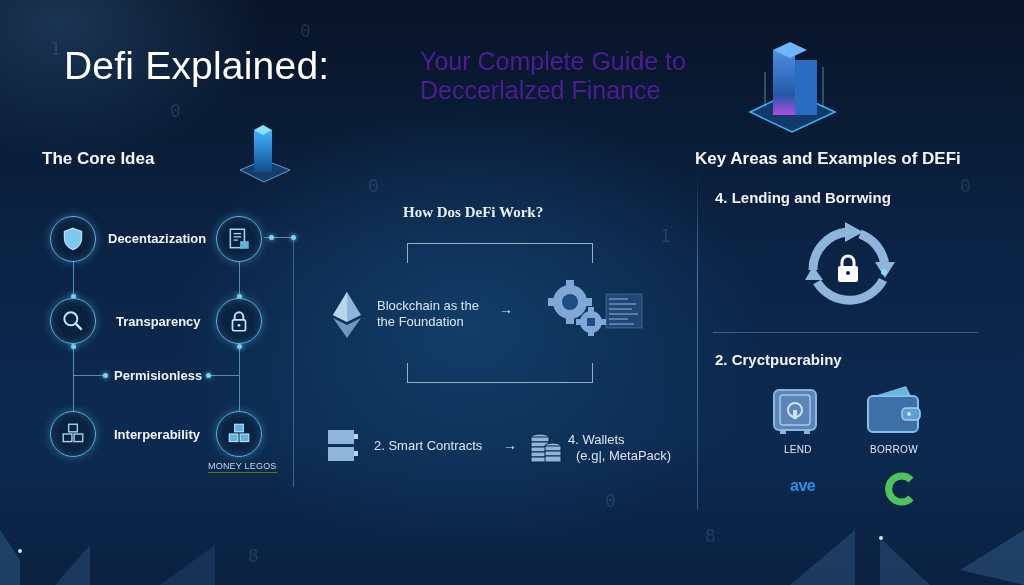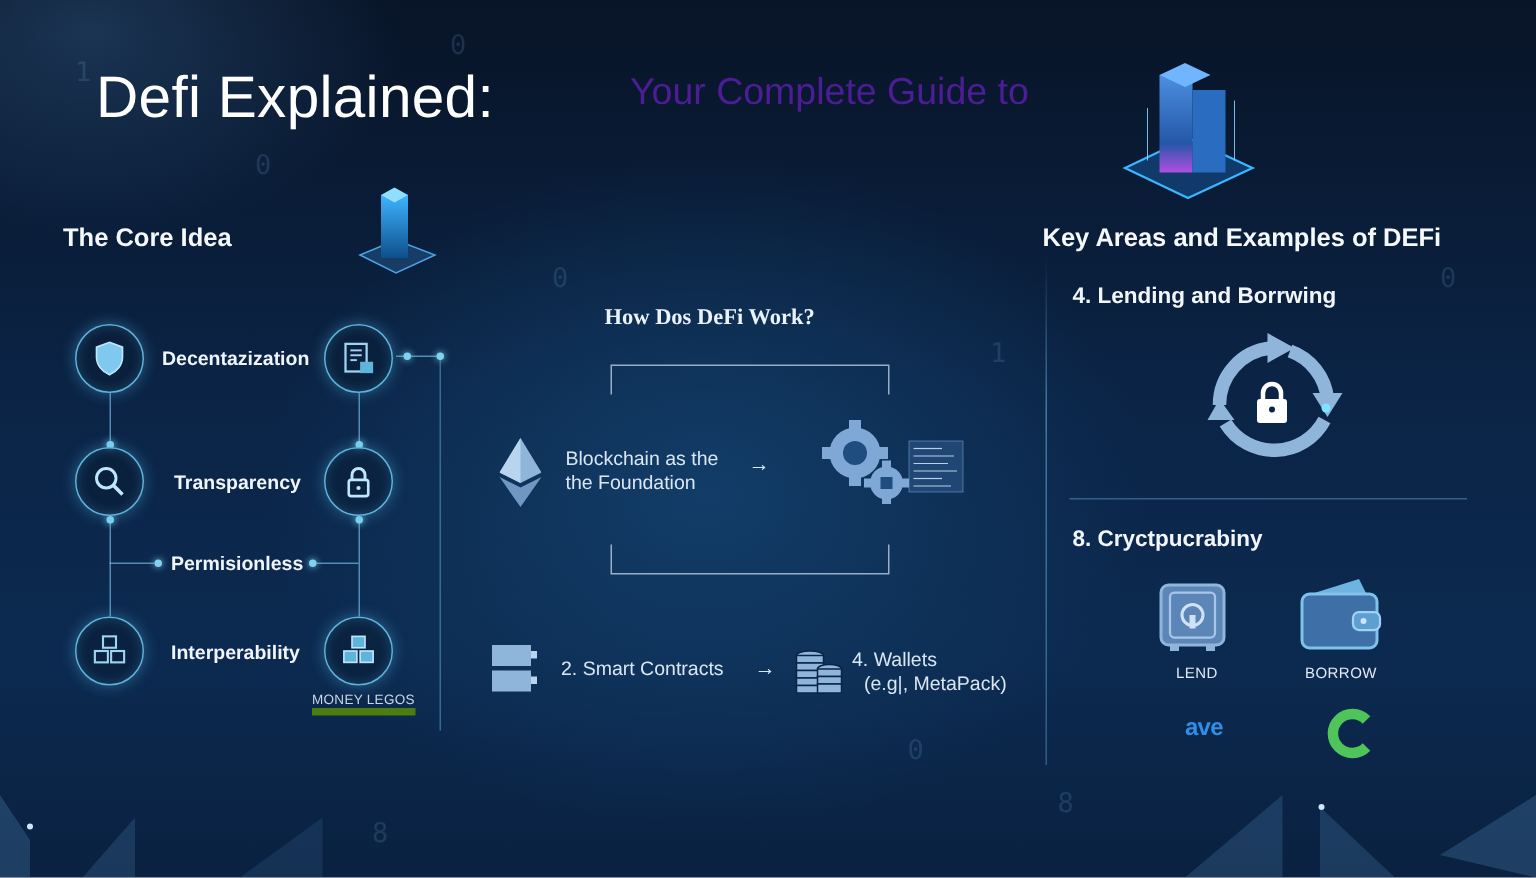--- a/index.html
+++ b/index.html
@@ -35,21 +35,21 @@
     border: 1.5px solid #5fb4dc;
     box-shadow: 0 0 10px rgba(80,180,230,0.45), inset 0 0 8px rgba(80,180,230,0.25);
     background: rgba(10,30,55,0.6);
     display: flex; align-items: center; justify-content: center;
   }
   .circle svg { width: 26px; height: 26px; }
   .vline { position: absolute; width: 1px; background: rgba(110,185,225,0.7); }
   .hline { position: absolute; height: 1px; background: rgba(110,185,225,0.7); }
   .dot { position: absolute; width: 5px; height: 5px; border-radius: 50%; background: #7fd3f0; box-shadow: 0 0 5px #7fd3f0; }
   .core-label { position: absolute; font-size: 13px; font-weight: 700; color: #f0f5fb; }
-  .money-legos { left: 208px; top: 461px; font-size: 9px; color: #c9d7e6; border-bottom: 5px solid #4d7c0f; padding-bottom: 1px; letter-spacing: 0.2px; }
+  .money-legos { left: 208px; top: 461px; font-size: 9px; color: #c9d7e6; border-bottom: 1px solid #4d7c0f; padding-bottom: 1px; letter-spacing: 0.2px; }
 
   
   .bracket-top { left: 407px; top: 243px; width: 186px; height: 20px; border: 1px solid rgba(200,215,235,0.75); border-bottom: none; }
   .bracket-bot { left: 407px; top: 363px; width: 186px; height: 20px; border: 1px solid rgba(200,215,235,0.75); border-top: none; }
   .how-text { font-size: 13px; color: #dbe6f3; line-height: 16px; }
   .arrow { font-size: 14px; color: #dbe6f3; }
 
   
   .right-vline { left: 697px; top: 170px; width: 1px; height: 340px; background: linear-gradient(180deg, rgba(100,170,220,0) 0%, rgba(100,170,220,0.6) 30%, rgba(100,170,220,0.4) 100%); }
   .sep-line { left: 713px; top: 332px; width: 265px; height: 1px; background: rgba(120,180,230,0.4); }
@@ -81,20 +81,21 @@
   <polygon points="960,70 1024,30 1024,85" fill="rgba(90,150,200,0.25)"></polygon>
   <circle cx="20" cy="51" r="2" fill="#cfe6ff"></circle>
   <circle cx="45" cy="92" r="2" fill="#cfe6ff"></circle>
   <circle cx="881" cy="38" r="2" fill="#cfe6ff"></circle>
   <circle cx="1022" cy="92" r="2" fill="#cfe6ff"></circle>
 </svg>
 
 <div class="abs title-main">Defi Explained:</div>
 <div class="abs title-sub">
   <div>Your Complete Guide to</div>
+  <div>Deccerlalzed Finance</div>
 </div>
 
 <svg class="tower" style="left:232px;top:120px;" width="65" height="65" viewBox="0 0 65 65">
   <polygon points="8,50 32,40 58,50 32,62" fill="#173c66" stroke="#4aa3e6" stroke-width="1"></polygon>
   <rect x="22" y="10" width="18" height="42" fill="url(#tg1)"></rect>
   <polygon points="22,10 31,5 40,10 31,15" fill="#8fe0ff"></polygon>
   <defs>
     <linearGradient id="tg1" x1="0" y1="0" x2="0" y2="1">
       <stop offset="0" stop-color="#3fb4ff"></stop>
         <stop offset="1" stop-color="#0d4f8c"></stop>
@@ -267,21 +268,21 @@
   <polygon points="50,4 68,14 50,24" fill="#8fb5db"></polygon>
   <polygon points="80,44 100,44 90,60" fill="#8fb5db"></polygon>
   <polygon points="10,62 28,62 18,48" fill="#8fb5db"></polygon>
   <path d="M47 48 V44 a6 6 0 0 1 12 0 V48" fill="none" stroke="#ffffff" stroke-width="3"></path>
   <rect x="43" y="48" width="20" height="16" rx="2" fill="#ffffff"></rect>
   <circle cx="53" cy="55" r="2" fill="#0b2446"></circle>
   <circle cx="89" cy="54" r="3" fill="#7fe3ff"></circle>
 </svg>
 
 <div class="abs sep-line"></div>
-<div class="abs h-crypto">8. Cryctpucrabiny</div>
+<div class="abs h-crypto">2. Cryctpucrabiny</div>
 
 <svg class="abs" style="left:772px;top:388px;" width="48" height="48" viewBox="0 0 48 48">
   <rect x="2" y="2" width="42" height="40" rx="5" fill="#5c86b8" stroke="#8fb5db" stroke-width="2"></rect>
   <rect x="8" y="7" width="30" height="30" rx="3" fill="none" stroke="#a9c6e6" stroke-width="1.5"></rect>
   <circle cx="23" cy="22" r="7" fill="none" stroke="#cfe2f6" stroke-width="2"></circle>
   <rect x="21" y="22" width="4" height="9" fill="#cfe2f6"></rect>
   <rect x="8" y="42" width="6" height="4" fill="#8fb5db"></rect>
     <rect x="32" y="42" width="6" height="4" fill="#8fb5db"></rect>
 </svg>
 <div class="abs label-small" style="left:784px;top:428px;margin-top:16px;">LEND</div>

